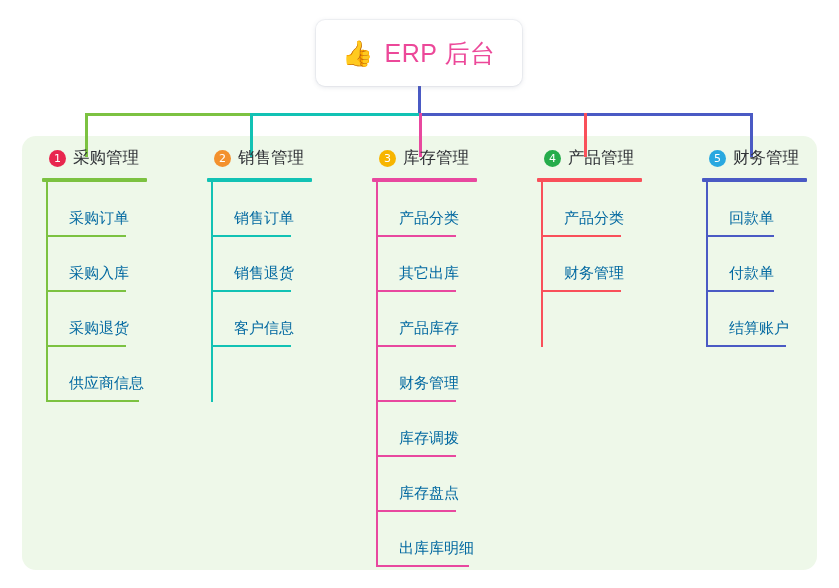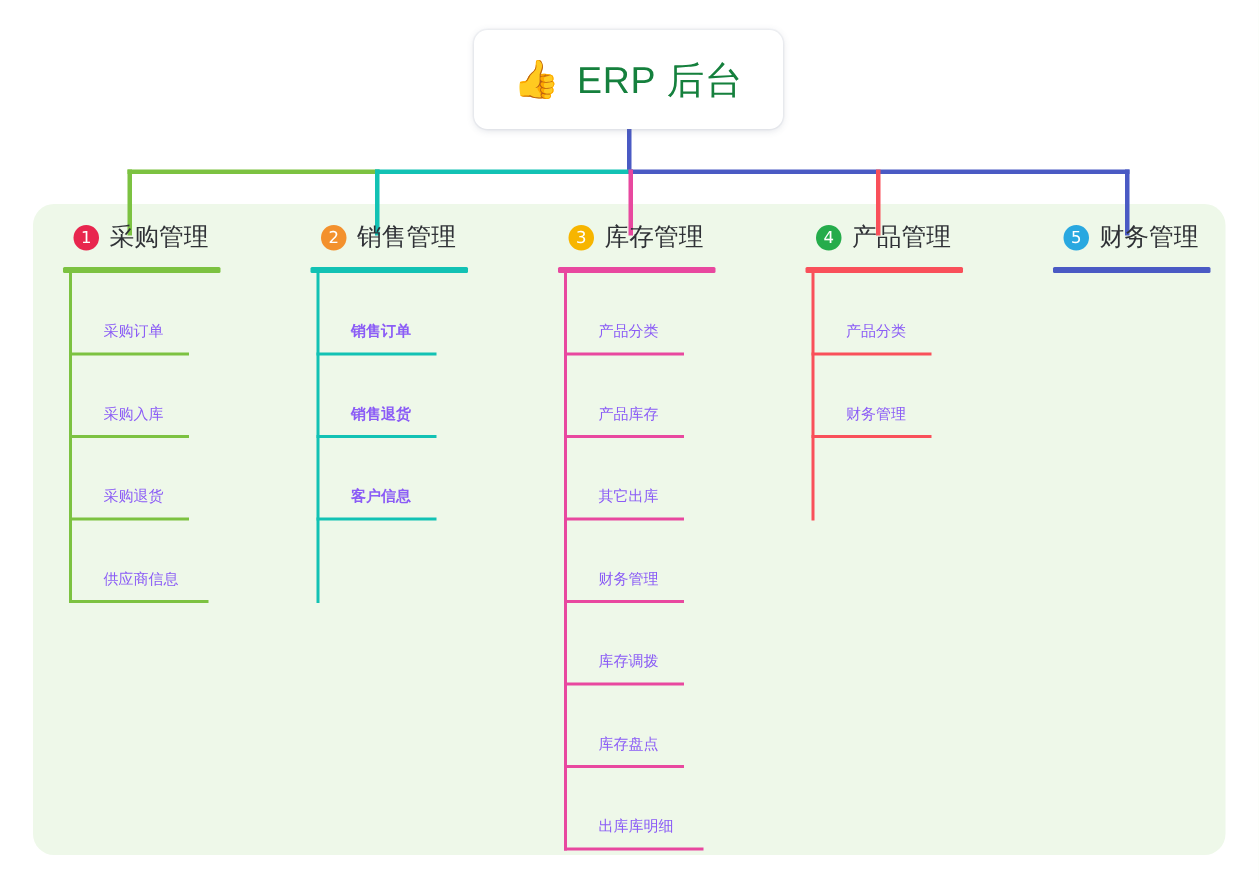--- a/index.html
+++ b/index.html
@@ -31,21 +31,21 @@
     z-index: 6;
   }
   .root-emoji {
     font-size: 25px;
     line-height: 1;
     display: block;
     filter: saturate(1.05);
   }
   .root-label {
     font-size: 25px;
-    color: #15803d;
+    color: #ec4899;
     letter-spacing: 0.5px;
     white-space: nowrap;
   }
 
   
   .panel {
     position: absolute;
     left: 22px; top: 136px;
     width: 795px; height: 434px;
     background: #eef8e9;
@@ -108,22 +108,22 @@
     background: currentColor;
   }
   .item {
     position: relative;
     height: 55px;
     padding-left: 23px;
   }
   .item-text {
     position: absolute;
     left: 23px; bottom: 9px;
-    font-size: 10px;
-    color: #8b5cf6;
+    font-size: 15px;
+    color: #0369a1;
     white-space: nowrap;
   }
   .item-rule {
     position: absolute;
     left: 0; bottom: 0;
     height: 2px;
   }
 </style>
 </head>
 <body>
@@ -175,21 +175,21 @@
             <div class="item-rule" style="width: 93px; background: rgb(124, 194, 65);"></div>
           </div>
         </div>
       </div>
       <div class="col" style="left: 207px;">
         <div class="col-head">
           <span class="badge" style="background: rgb(243, 145, 45);">2</span>
           <span class="head-label">销售管理</span>
         </div>
         <div class="head-rule" style="width: 105px; background: rgb(18, 194, 180);"></div>
-        <div class="col-body" style="color: rgb(18, 194, 180); font-weight: bold;">
+        <div class="col-body" style="color: rgb(18, 194, 180);">
           <div class="spine" style="height: 220px;"></div>
           <div class="item">
             <span class="item-text">销售订单</span>
             <div class="item-rule" style="width: 80px; background: rgb(18, 194, 180);"></div>
           </div>
           <div class="item">
             <span class="item-text">销售退货</span>
             <div class="item-rule" style="width: 80px; background: rgb(18, 194, 180);"></div>
           </div>
           <div class="item">
@@ -204,25 +204,25 @@
           <span class="head-label">库存管理</span>
         </div>
         <div class="head-rule" style="width: 105px; background: rgb(232, 72, 159);"></div>
         <div class="col-body" style="color: rgb(232, 72, 159);">
           <div class="spine" style="height: 385px;"></div>
           <div class="item">
             <span class="item-text">产品分类</span>
             <div class="item-rule" style="width: 80px; background: rgb(232, 72, 159);"></div>
           </div>
           <div class="item">
+            <span class="item-text">其它出库</span>
+            <div class="item-rule" style="width: 80px; background: rgb(232, 72, 159);"></div>
+          </div>
+          <div class="item">
             <span class="item-text">产品库存</span>
-            <div class="item-rule" style="width: 80px; background: rgb(232, 72, 159);"></div>
-          </div>
-          <div class="item">
-            <span class="item-text">其它出库</span>
             <div class="item-rule" style="width: 80px; background: rgb(232, 72, 159);"></div>
           </div>
           <div class="item">
             <span class="item-text">财务管理</span>
             <div class="item-rule" style="width: 80px; background: rgb(232, 72, 159);"></div>
           </div>
           <div class="item">
             <span class="item-text">库存调拨</span>
             <div class="item-rule" style="width: 80px; background: rgb(232, 72, 159);"></div>
           </div>
@@ -253,16 +253,31 @@
             <div class="item-rule" style="width: 80px; background: rgb(249, 80, 90);"></div>
           </div>
         </div>
       </div>
       <div class="col" style="left: 702px;">
         <div class="col-head">
           <span class="badge" style="background: rgb(41, 168, 224);">5</span>
           <span class="head-label">财务管理</span>
         </div>
         <div class="head-rule" style="width: 105px; background: rgb(74, 90, 196);"></div>
+        <div class="col-body" style="color: rgb(74, 90, 196);">
+          <div class="spine" style="height: 165px;"></div>
+          <div class="item">
+            <span class="item-text">回款单</span>
+            <div class="item-rule" style="width: 68px; background: rgb(74, 90, 196);"></div>
+          </div>
+          <div class="item">
+            <span class="item-text">付款单</span>
+            <div class="item-rule" style="width: 68px; background: rgb(74, 90, 196);"></div>
+          </div>
+          <div class="item">
+            <span class="item-text">结算账户</span>
+            <div class="item-rule" style="width: 80px; background: rgb(74, 90, 196);"></div>
+          </div>
+        </div>
       </div>
     </div>
 
 </div>
 
 </body></html>

